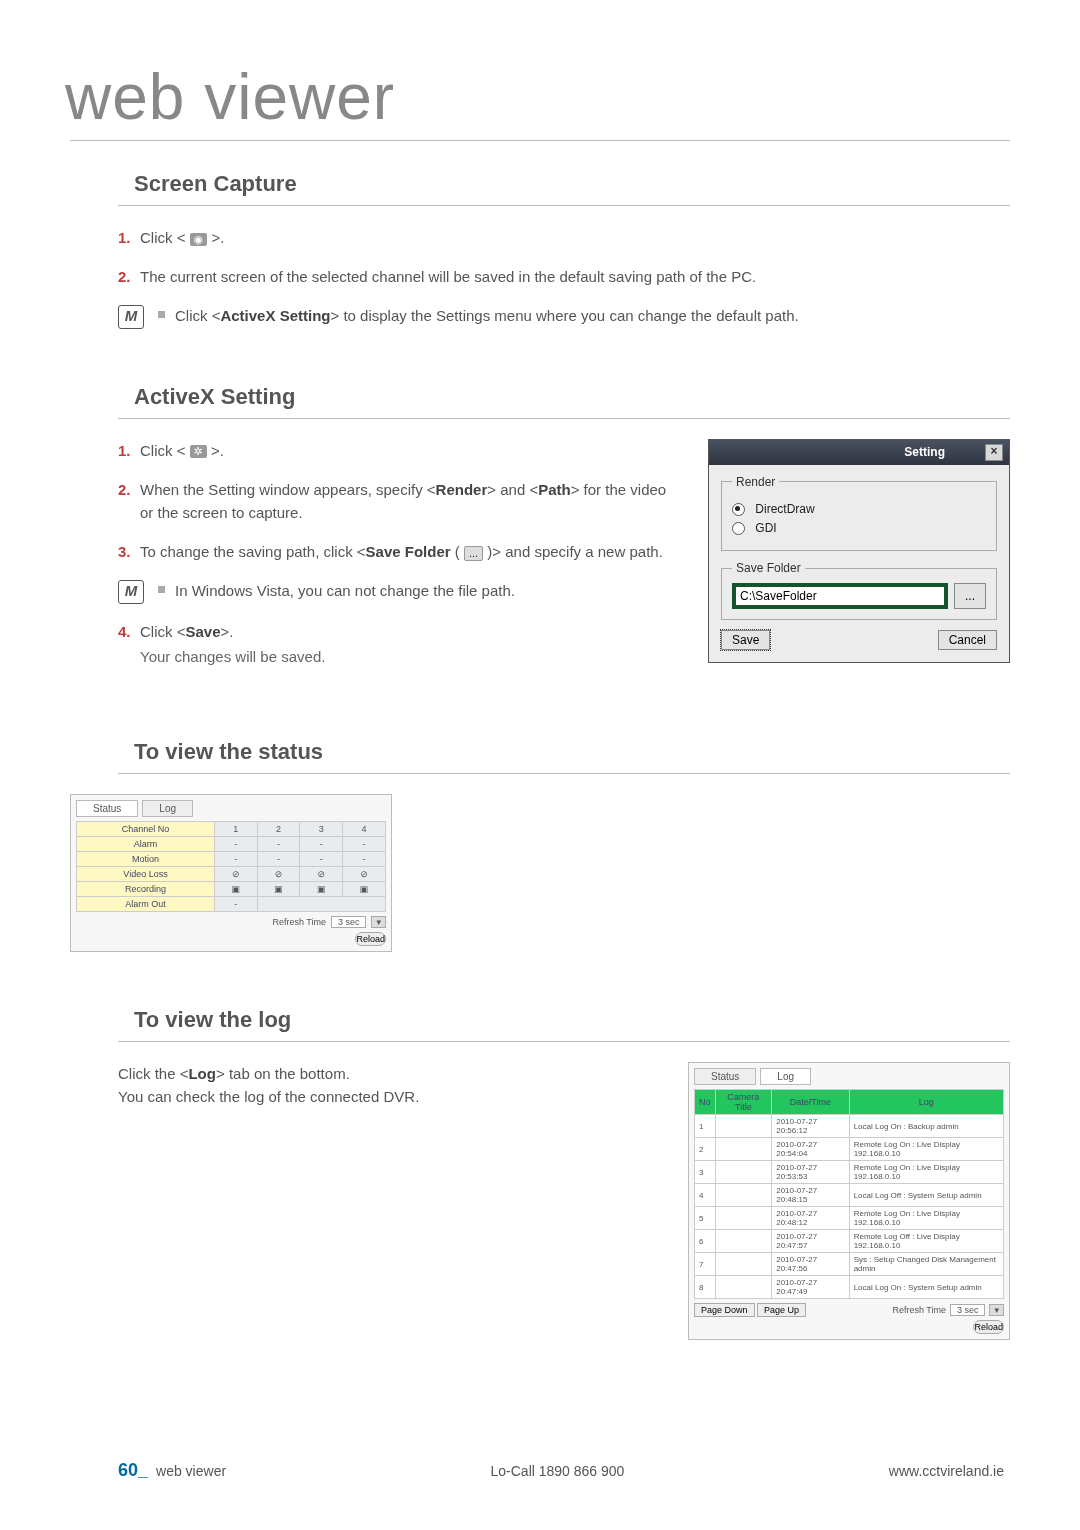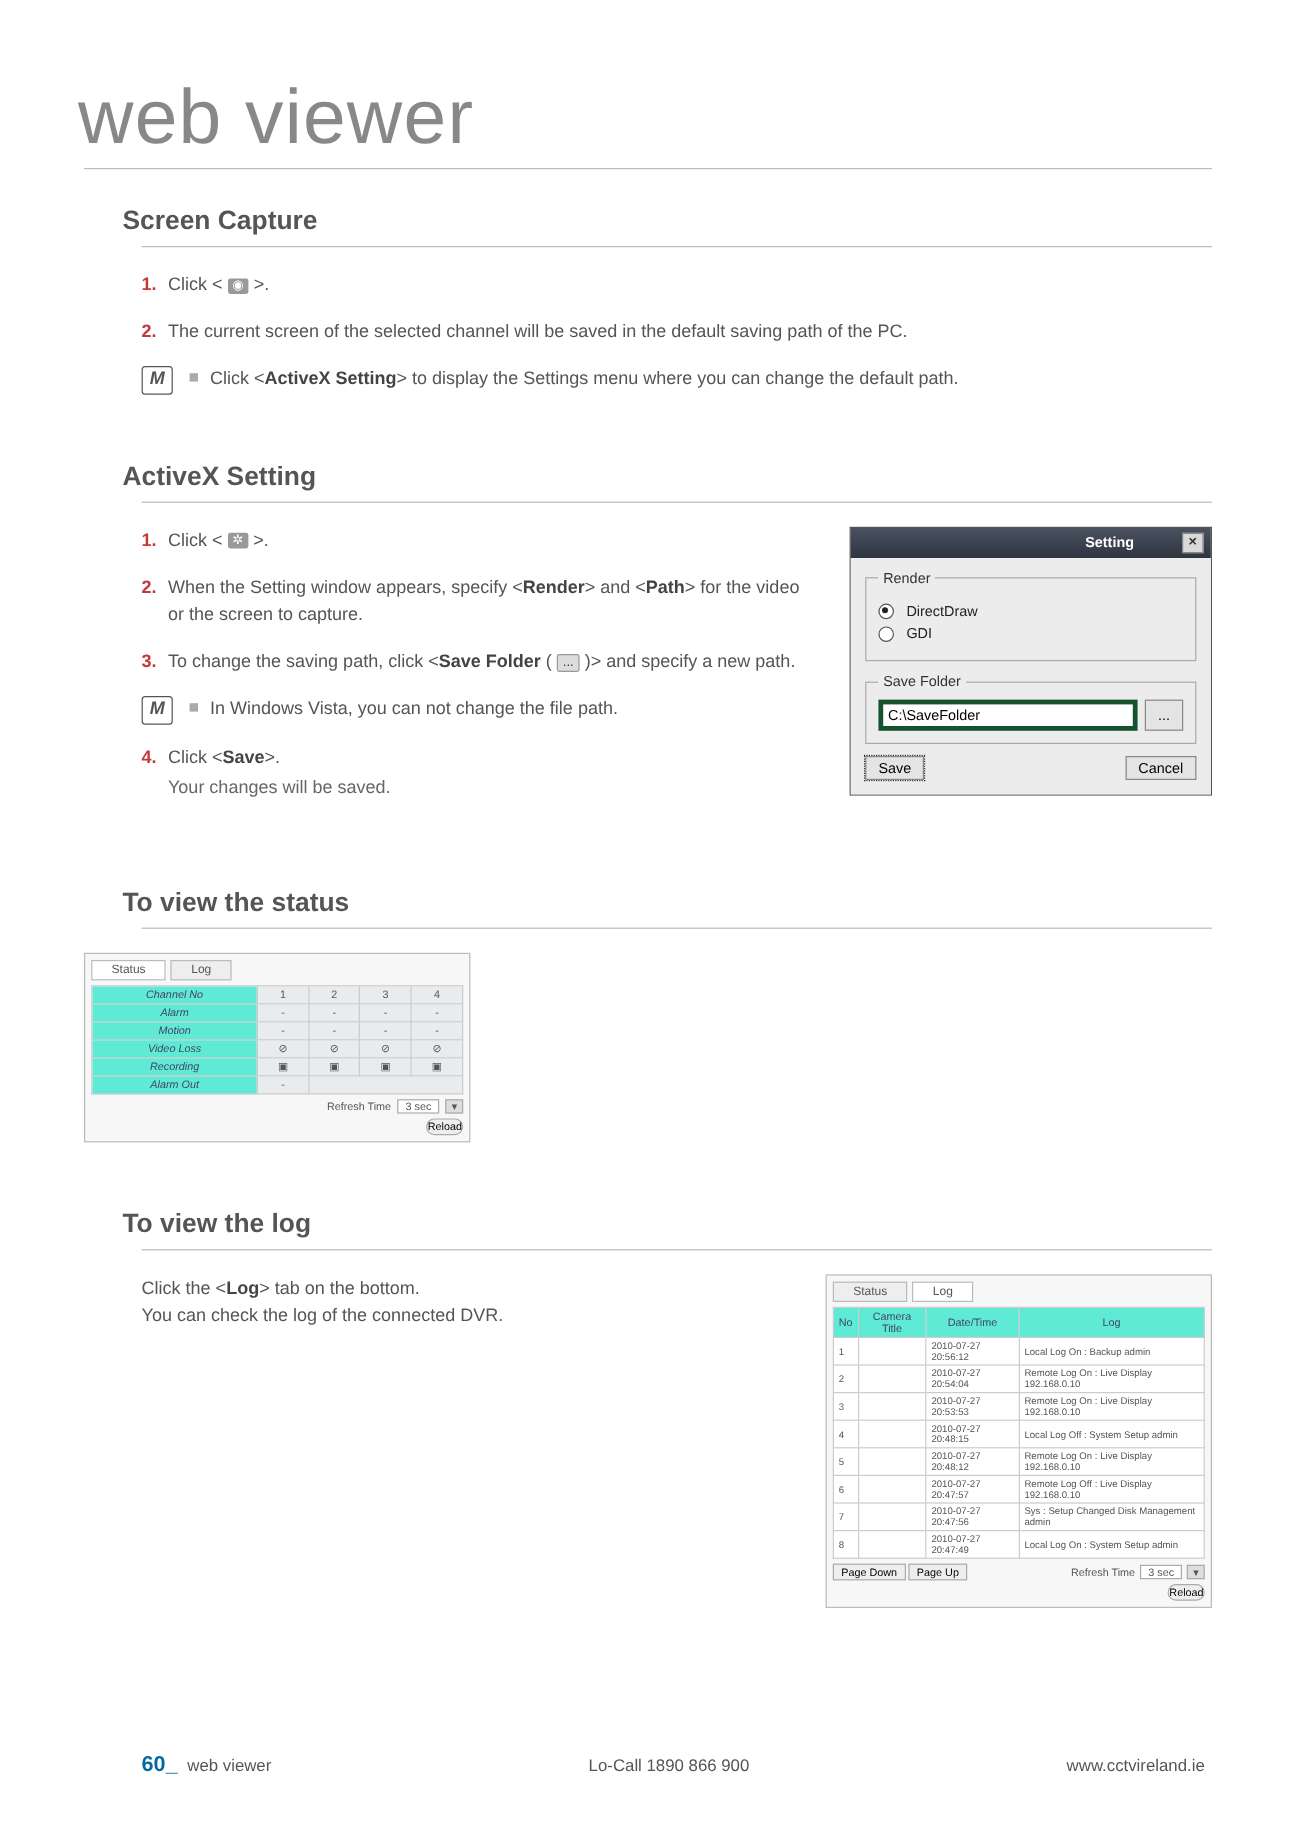--- a/index.html
+++ b/index.html
@@ -25,21 +25,21 @@
     border-top: 1px solid #bbb;
     margin: 0 0 30px 0;
   }
   .section {
     margin-bottom: 55px;
   }
   .section-title {
     font-size: 22px;
     font-weight: 600;
     color: #555;
-    margin: 0 0 8px 32px;
+    margin: 0 0 8px 64px;
   }
   .section-rule {
     border: none;
     border-top: 1px solid #bbb;
     margin: 0 0 20px 48px;
   }
   .two-col {
     display: flex;
     align-items: flex-start;
     gap: 40px;
@@ -225,24 +225,23 @@
   table.status-table td, table.status-table th {
     border:1px solid #ccc;
     padding:2px 4px;
     text-align:center;
     background:#e8ecef;
     font-weight:normal;
     font-size:9px;
     color:#555;
   }
   table.status-table .label-cell {
-    background:#5eead4;
+    background:#fef9c3;
     text-align:center;
     color:#446;
-    font-style:italic;
   }
   .refresh-row {
     display:flex;
     justify-content:flex-end;
     align-items:center;
     gap:5px;
     margin-top:4px;
     font-size:9px;
   }
   .reload-btn {
@@ -261,21 +260,21 @@
     background:#f7f7f7;
     padding:5px;
   }
   table.log-table {
     width:100%;
     border-collapse:collapse;
   }
   table.log-table th {
     border:1px solid #ccc;
     padding:2px 4px;
-    background:#5eead4;
+    background:#22c55e;
     font-weight:normal;
     font-size:9px;
     color:#446;
   }
   table.log-table td {
     border:1px solid #ccc;
     padding:2px 4px;
     background:#fff;
     font-size:8px;
     color:#555;

